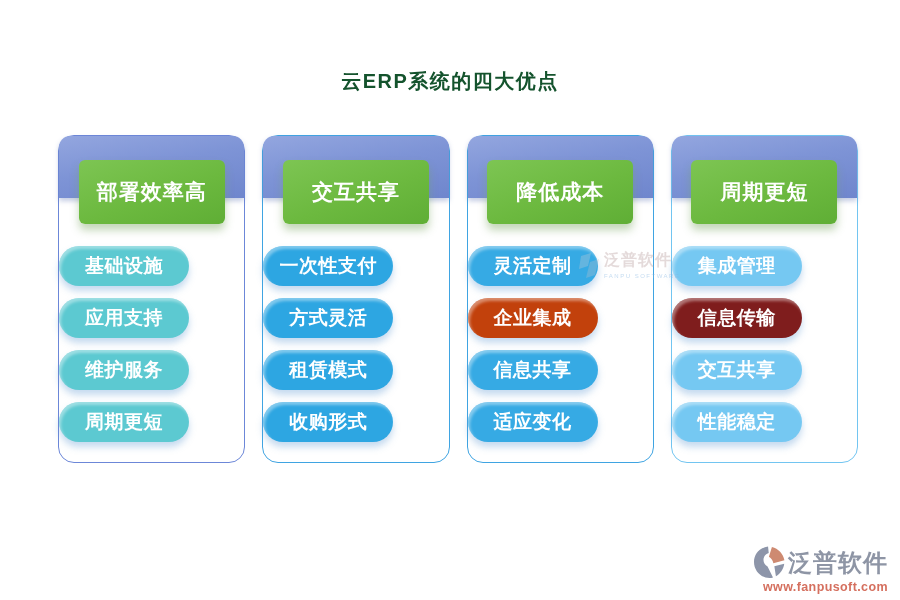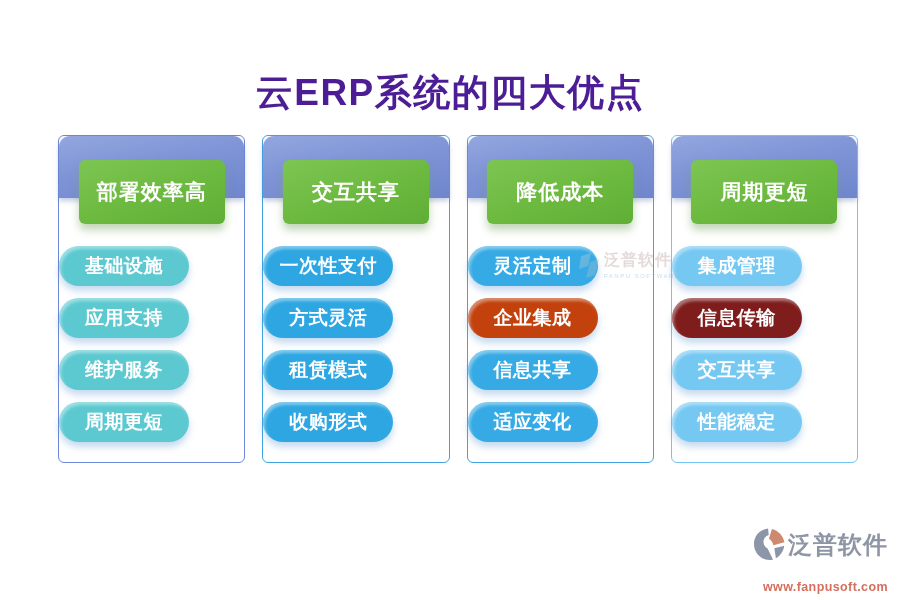--- a/index.html
+++ b/index.html
@@ -2,29 +2,29 @@
 <html><head>
 <meta charset="utf-8">
 <style>
   html,body{margin:0;padding:0;background:#ffffff;}
   .stage{
     position:relative;width:900px;height:600px;background:#ffffff;overflow:hidden;
     font-family:"Liberation Sans",sans-serif;
   }
   .page-title{
     position:absolute;top:68px;left:0;width:100%;text-align:center;
-    font-size:37px;font-weight:bold;color:#4c1d95;letter-spacing:1.5px;
+    font-size:20px;font-weight:bold;color:#14532d;letter-spacing:1.5px;
   }
   .cards{
     position:absolute;left:58px;top:135px;width:800px;height:328px;
     display:flex;gap:17px;
   }
   .card{
     position:relative;flex:1;height:328px;background:#ffffff;
-    border:1.6px solid #6C8CD5;border-radius:6px;box-sizing:border-box;
+    border:1.6px solid #6C8CD5;border-radius:16px;box-sizing:border-box;
   }
   .band{
     position:absolute;top:0;left:0;right:0;height:62px;
     background:linear-gradient(170deg,#93A6DF 0%,#7E94D6 45%,#6F86CD 100%);
     border-radius:11px 11px 0 0;
     box-shadow:0 3px 5px rgba(100,120,185,.38);
   }
   .badge{
     position:absolute;top:24px;left:50%;transform:translateX(-50%);
     width:146px;height:64px;line-height:64px;text-align:center;z-index:2;
@@ -53,21 +53,21 @@
   .cw-name{font-size:16px;font-weight:bold;color:rgba(190,165,165,.75);letter-spacing:1px;}
   .cw-sub{font-size:6px;color:rgba(130,180,225,.85);letter-spacing:1.5px;margin-top:2px;}
   
   .footer-logo{
     position:absolute;right:12px;bottom:6px;width:120px;
     display:flex;flex-direction:column;align-items:flex-end;
   }
   .fl-row{display:flex;align-items:center;}
   .fl-icon{width:31px;height:33px;margin-right:3px;}
   .fl-brand{font-size:24px;font-weight:600;color:#8E95A5;letter-spacing:1px;white-space:nowrap;}
-  .fl-url{font-size:12.5px;font-weight:bold;color:#D5705F;letter-spacing:0.4px;margin-top:19px;white-space:nowrap;}
+  .fl-url{font-size:12.5px;font-weight:bold;color:#D5705F;letter-spacing:0.4px;margin-top:1px;white-space:nowrap;}
 </style>
 </head>
 <body>
 
 <div class="stage">
 
   <div class="page-title">云ERP系统的四大优点</div>
 
   <div class="cards">
 

